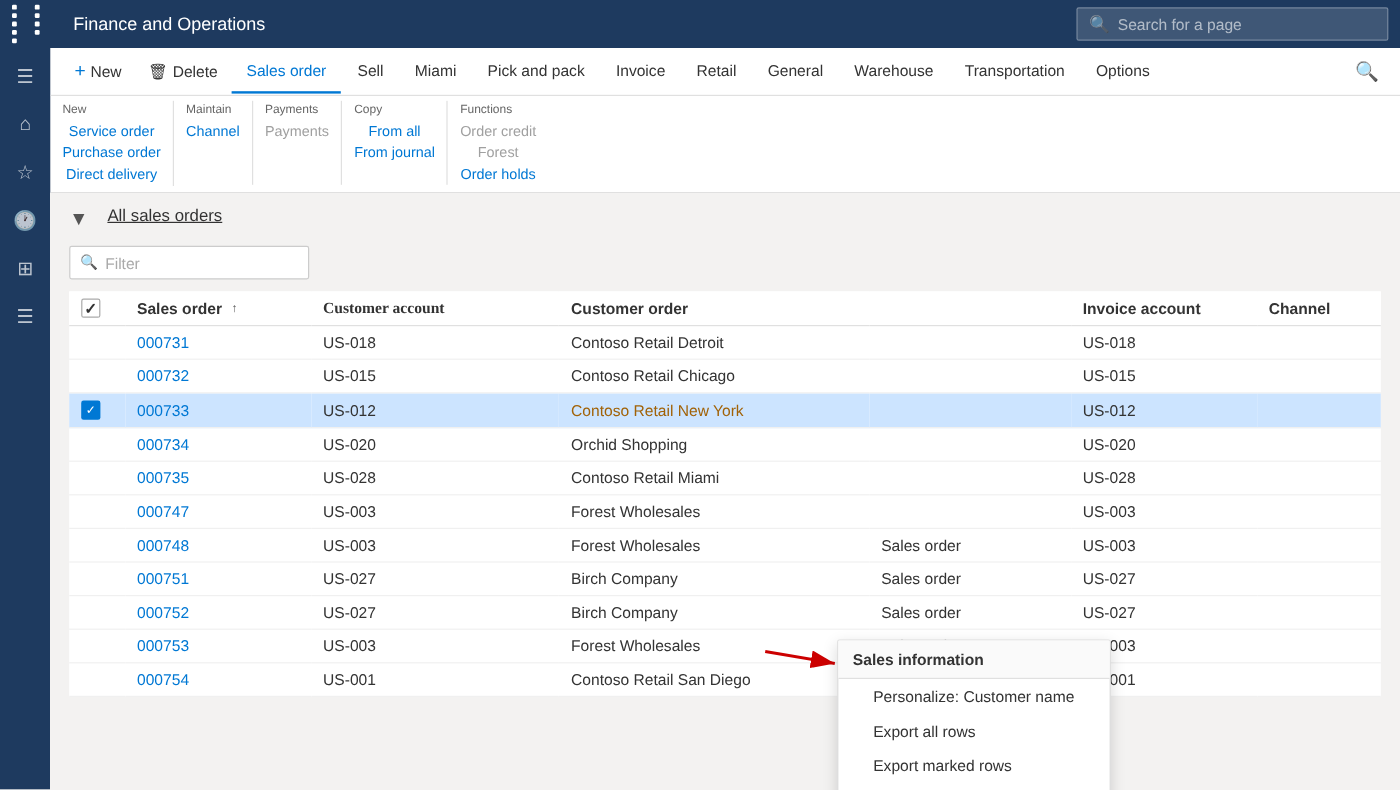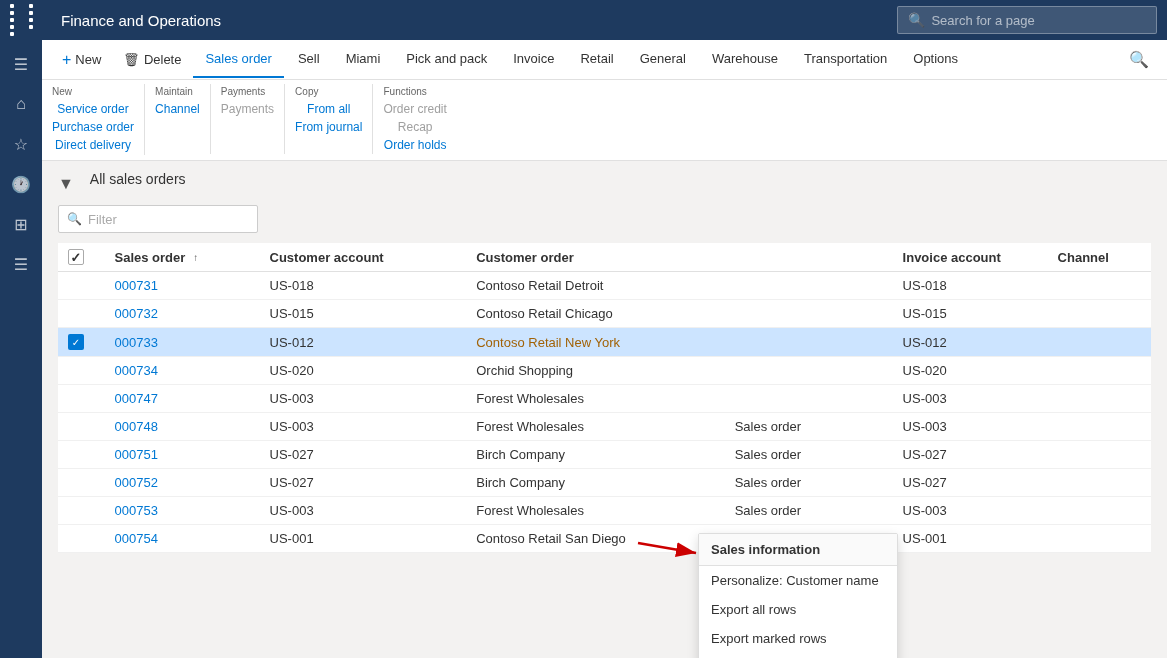--- a/index.html
+++ b/index.html
@@ -156,21 +156,21 @@
       cursor: pointer;
       padding: 1px 0;
       white-space: nowrap;
       text-align: center;
     }
     .ribbon-item.disabled { color: #a0a0a0; cursor: default; }
 
     
     .page-content { flex: 1; background: #f3f2f1; padding: 10px 16px; overflow: auto; position: relative; }
 
-    .page-title { font-size: 14px; color: #333; margin-bottom: 10px; font-weight: 400; }
+    .page-title { font-size: 14px; color: #333; margin-bottom: 10px; font-weight: 400; text-decoration: underline; }
 
     .filter-bar {
       display: flex;
       align-items: center;
       margin-bottom: 10px;
     }
     .filter-input {
       display: flex;
       align-items: center;
       background: white;
@@ -233,21 +233,21 @@
       height: 16px;
       background: white;
       border: 1px solid #aaa;
       border-radius: 2px;
       display: flex;
       align-items: center;
       justify-content: center;
     }
     .sort-arrow { margin-left: 4px; color: #555; font-size: 10px; }
     .col-order { width: 120px; }
-    .col-custacct { width: 160px; }
+    .col-custacct { width: 160px; font-family: Liberation Serif, serif; }
     .col-custname { width: 200px; }
     .col-type { width: 130px; }
     .col-invacc { width: 120px; }
     .col-channel { width: 80px; }
 
     
     .context-menu {
       position: absolute;
       background: white;
       border: 1px solid #ddd;
@@ -258,21 +258,21 @@
     }
     .context-menu-header {
       padding: 8px 12px;
       font-weight: 600;
       font-size: 13px;
       color: #333;
       border-bottom: 1px solid #e0e0e0;
       background: #fafafa;
     }
     .context-menu-item {
-      padding: 7px 12px;
+      padding: 7px 29px;
       font-size: 13px;
       color: #333;
       cursor: pointer;
     }
 
     .th-inner { display: flex; align-items: center; gap: 4px; }
   </style>
 </head>
 <body>
 
@@ -363,21 +363,21 @@
             <span class="ribbon-item">From all</span>
             <span class="ribbon-item">From journal</span>
           </div>
         </div>
 
 
         <div class="ribbon-group">
           <span class="ribbon-group-label">Functions</span>
           <div class="ribbon-items">
             <span class="ribbon-item disabled">Order credit</span>
-            <span class="ribbon-item disabled">Recap</span>
+            <span class="ribbon-item disabled">Forest</span>
             <span class="ribbon-item">Order holds</span>
           </div>
         </div>
 
       </div>
     </div>
 
     <div class="page-content">
 
       <div style="display:flex; align-items:center; gap:8px; margin-bottom:8px;">
@@ -453,20 +453,29 @@
                 <td></td>
                 <td>000734</td>
                 <td style="color: rgb(51, 51, 51);">US-020</td>
                 <td style="color: rgb(51, 51, 51); margin-top: 48px;">Orchid Shopping</td>
                 <td style="color: rgb(51, 51, 51);"></td>
                 <td style="color: rgb(51, 51, 51);">US-020</td>
                 <td style="color: rgb(51, 51, 51);"></td>
               </tr>
               <tr>
                 <td></td>
+                <td>000735</td>
+                <td style="color: rgb(51, 51, 51);">US-028</td>
+                <td style="color: rgb(51, 51, 51);">Contoso Retail Miami</td>
+                <td style="color: rgb(51, 51, 51);"></td>
+                <td style="color: rgb(51, 51, 51);">US-028</td>
+                <td style="color: rgb(51, 51, 51);"></td>
+              </tr>
+              <tr>
+                <td></td>
                 <td>000747</td>
                 <td style="color: rgb(51, 51, 51);">US-003</td>
                 <td style="color: rgb(51, 51, 51);">Forest Wholesales</td>
                 <td style="color: rgb(51, 51, 51);"></td>
                 <td style="color: rgb(51, 51, 51);">US-003</td>
                 <td style="color: rgb(51, 51, 51);"></td>
               </tr>
               <tr>
                 <td></td>
                 <td>000748</td>

